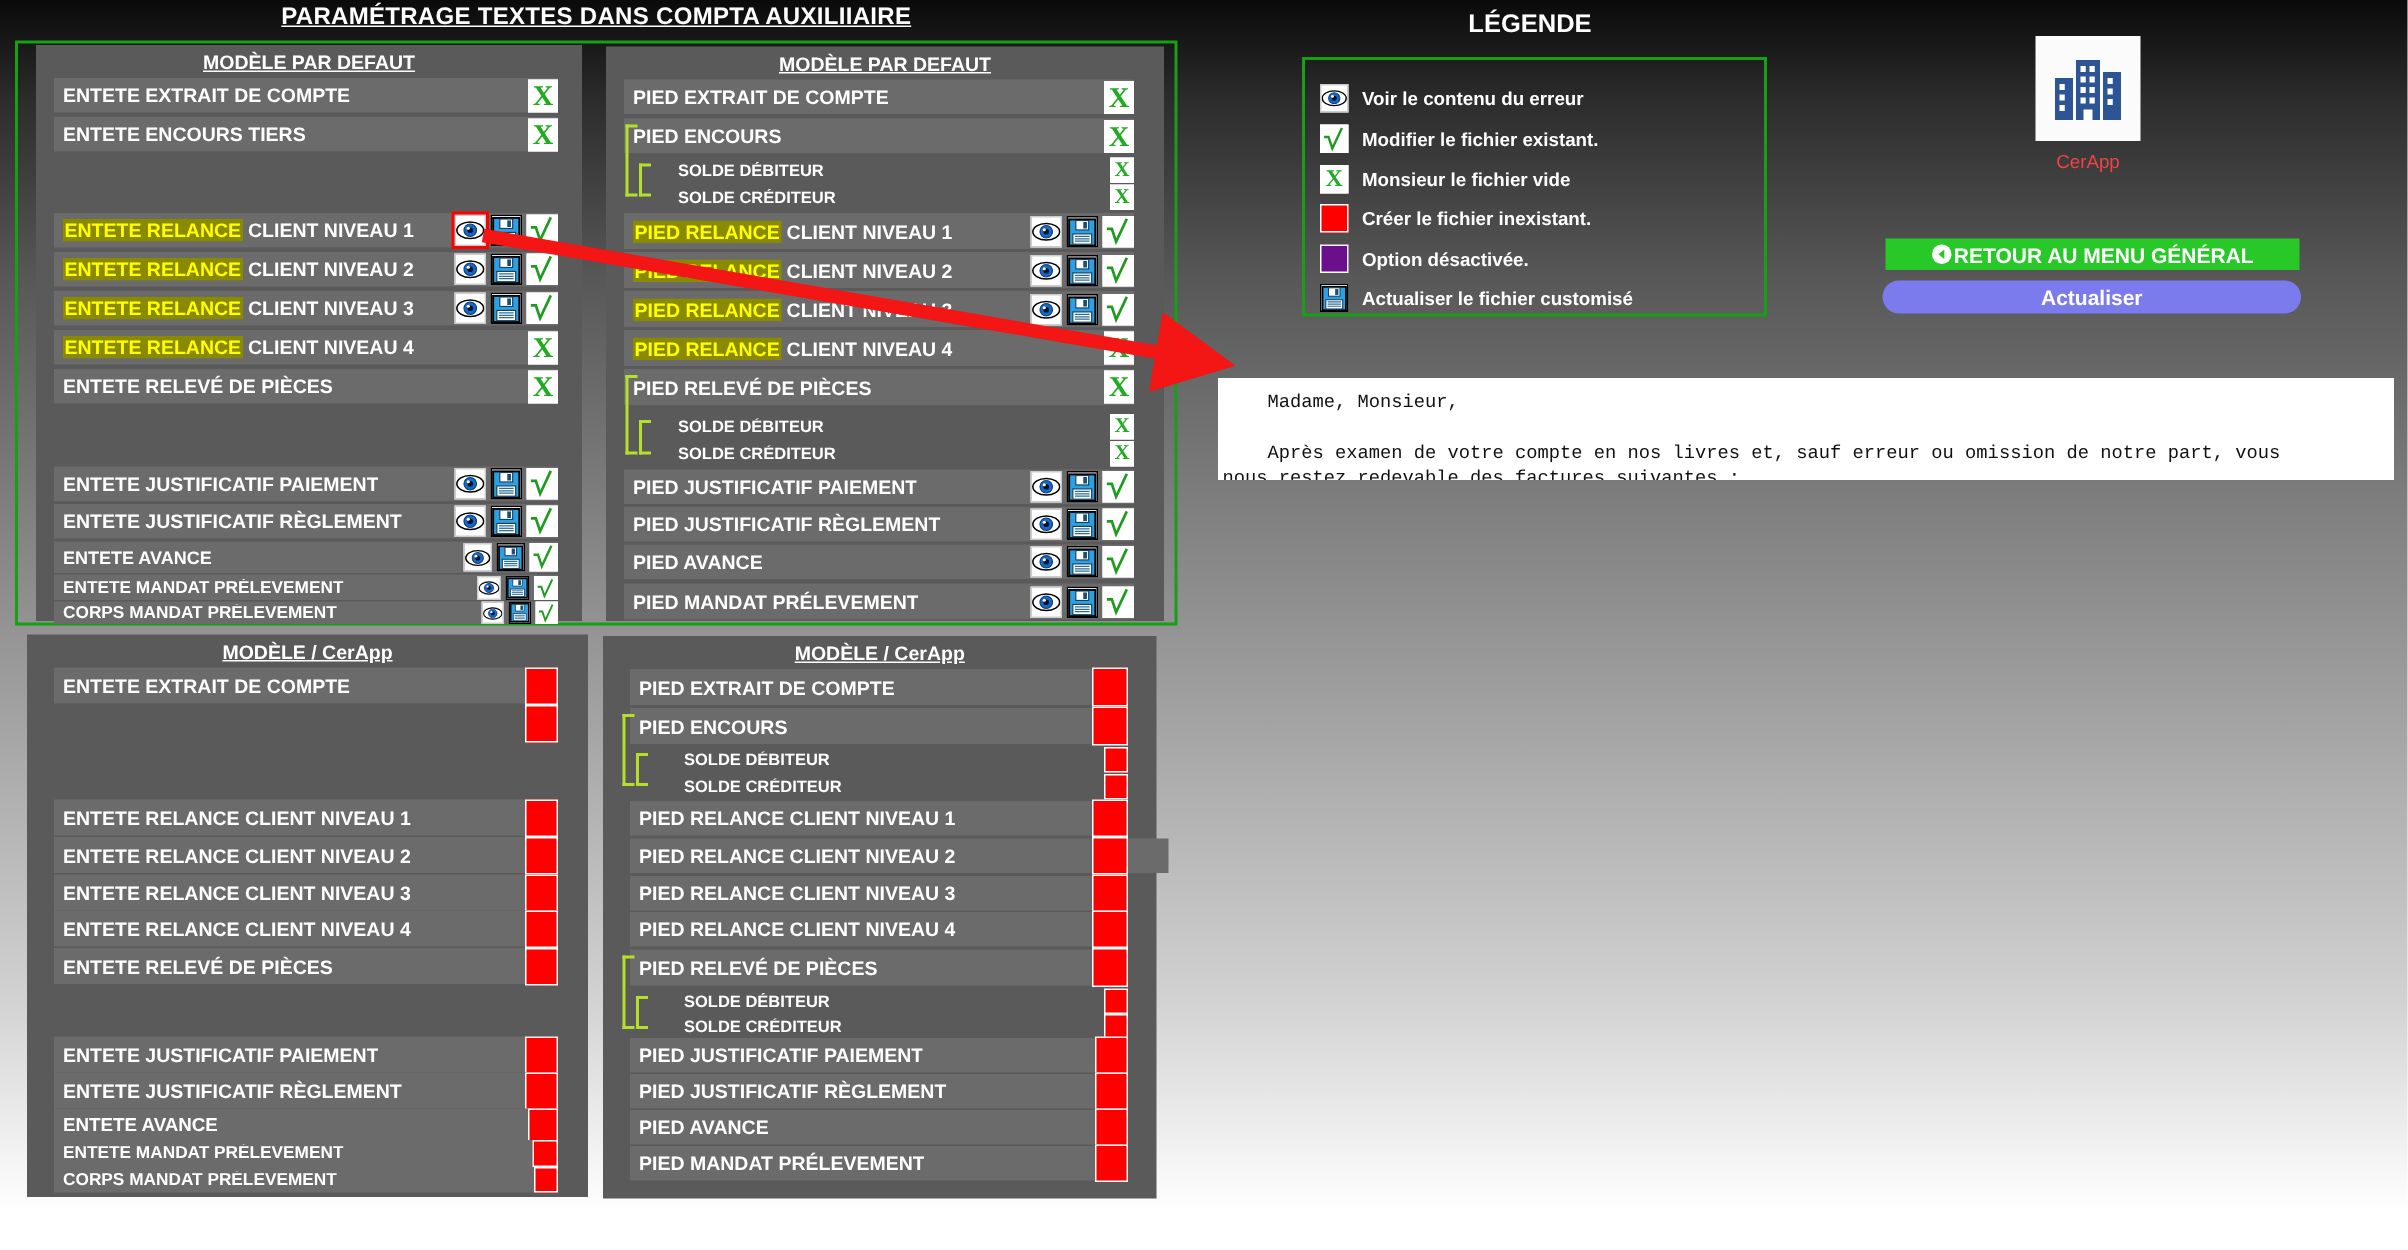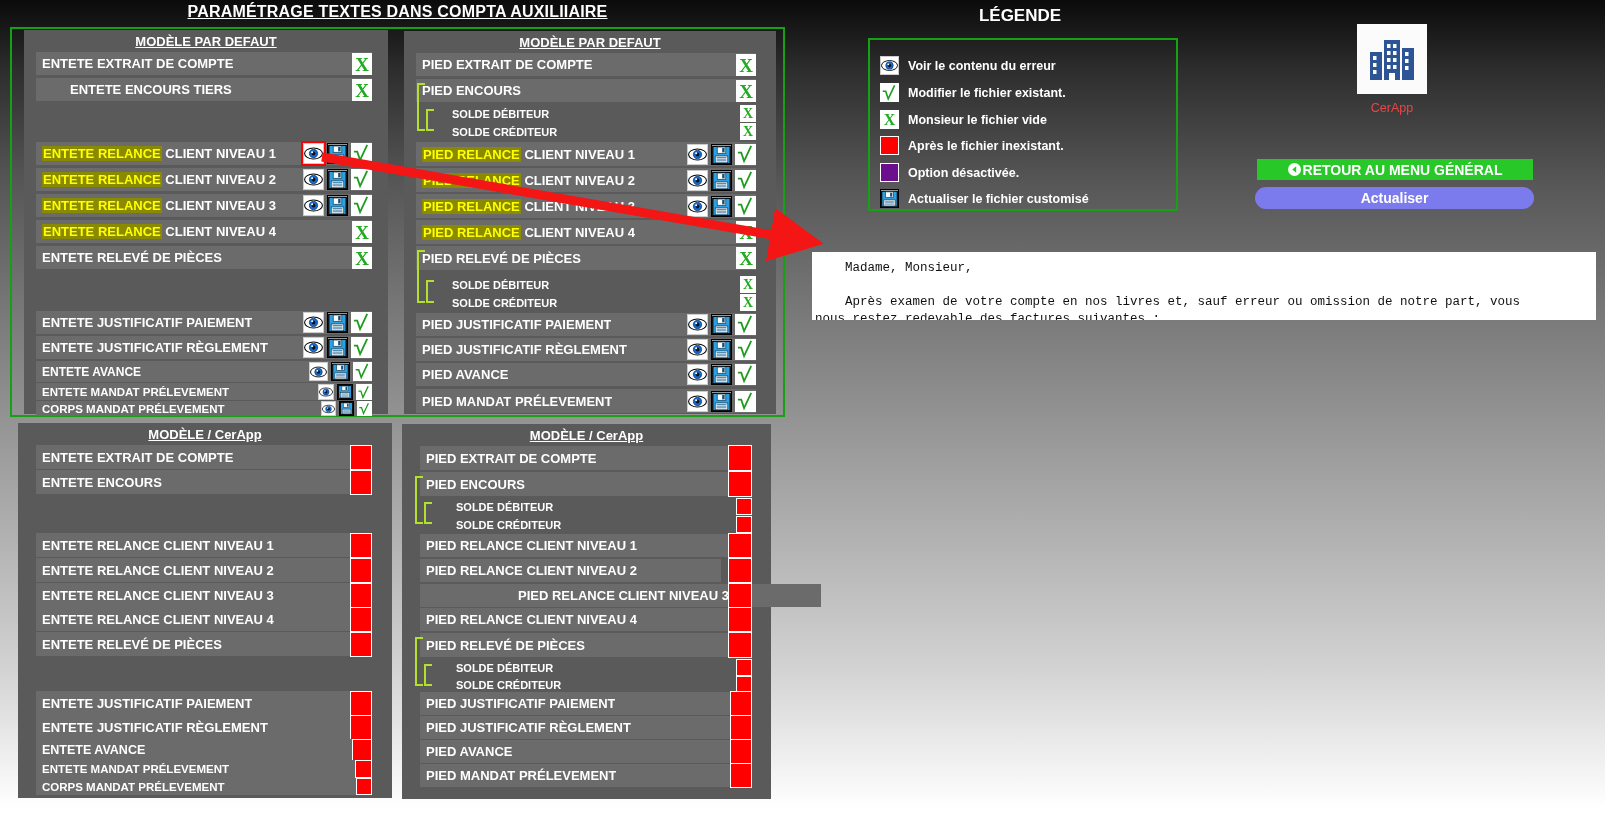--- a/index.html
+++ b/index.html
@@ -109,21 +109,21 @@
 
 <div class="abs panel" id="panel-tl" style="left:24px;top:30px;width:364px;height:384px;">
     <div class="panel-title">MODÈLE PAR DEFAUT</div>
     <div class="row" style="left: 12px; top: 22px; width: 336px; height: 23px;">
       <div class="row-label" style="font-size: 13px;">ENTETE EXTRAIT DE COMPTE</div>
     </div>
     <div class="ic ic-x" style="left: 328px; top: 23px; width: 20px; height: 22px;">
       <span style="font-family:'Liberation Serif',serif;font-weight:bold;font-size:19px;color:#22aa22;line-height:1;">X</span>
     </div>
     <div class="row" style="left: 12px; top: 48px; width: 336px; height: 23px;">
-      <div class="row-label" style="font-size: 13px; margin-left: 28px;">ENTETE ENCOURS TIERS</div>
+      <div class="row-label" style="font-size: 13px;">ENTETE ENCOURS TIERS</div>
     </div>
     <div class="ic ic-x" style="left: 328px; top: 49px; width: 20px; height: 22px;">
       <span style="font-family:'Liberation Serif',serif;font-weight:bold;font-size:19px;color:#22aa22;line-height:1;">X</span>
     </div>
     <div class="row" style="left: 12px; top: 112px; width: 336px; height: 23px;">
       <div class="row-label" style="font-size: 13px;"><span class="hl">ENTETE RELANCE</span> CLIENT NIVEAU 1</div>
     </div>
     <div class="ic ic-chk" style="left: 327px; top: 113px; width: 21px; height: 21px;">
       <svg width="19" height="19" viewBox="0 0 20 20">
     <path d="M2 8 L5.5 8 L8.5 17 L16 1" stroke="#1f9b1f" stroke-width="1.9" fill="none"></path>
@@ -631,23 +631,20 @@
     <div class="tree" style="left: 22px; top: 249px; width: 0px; height: 23px; border-left-width: 2px;"></div>
     <div class="tree" style="left: 22px; top: 249px; width: 8px; height: 0px; border-top-width: 2px;"></div>
     <div class="tree" style="left: 22px; top: 270px; width: 8px; height: 0px; border-top-width: 2px;"></div>
   </div>
 <div class="abs panel" id="panel-bl" style="left:18px;top:423px;width:374px;height:375px;">
     <div class="panel-title">MODÈLE / CerApp</div>
     <div class="row" style="left: 18px; top: 22px; width: 336px; height: 24px;">
       <div class="row-label" style="font-size: 13px;">ENTETE EXTRAIT DE COMPTE</div>
     </div>
     <div class="ic ic-red" style="left: 332px; top: 22px; width: 22px; height: 25px;"></div>
-    <div class="row" style="left: 18px; top: 47px; width: 336px; height: 24px;">
-      <div class="row-label" style="font-size: 13px;">ENTETE ENCOURS</div>
-    </div>
     <div class="ic ic-red" style="left: 332px; top: 47px; width: 22px; height: 25px;"></div>
     <div class="row" style="left: 18px; top: 110px; width: 336px; height: 24px;">
       <div class="row-label" style="font-size: 13px;">ENTETE RELANCE CLIENT NIVEAU 1</div>
     </div>
     <div class="ic ic-red" style="left: 332px; top: 110px; width: 22px; height: 25px;"></div>
     <div class="row" style="left: 18px; top: 135px; width: 336px; height: 24px;">
       <div class="row-label" style="font-size: 13px;">ENTETE RELANCE CLIENT NIVEAU 2</div>
     </div>
     <div class="ic ic-red" style="left: 332px; top: 135px; width: 22px; height: 25px;"></div>
     <div class="row" style="left: 18px; top: 160px; width: 336px; height: 24px;">
@@ -698,25 +695,25 @@
     </div>
     <div class="ic ic-red" style="left: 334px; top: 74px; width: 16px; height: 17px;"></div>
     <div class="row sub" style="left: 18px; top: 92px; width: 332px; height: 17px;">
       <div class="row-label" style="font-size: 11px;">SOLDE CRÉDITEUR</div>
     </div>
     <div class="ic ic-red" style="left: 334px; top: 92px; width: 16px; height: 17px;"></div>
     <div class="row" style="left: 18px; top: 110px; width: 332px; height: 23px;">
       <div class="row-label" style="font-size: 13px;">PIED RELANCE CLIENT NIVEAU 1</div>
     </div>
     <div class="ic ic-red" style="left: 326px; top: 109px; width: 24px; height: 25px;"></div>
-    <div class="row" style="left: 18px; top: 135px; width: 301px; height: 23px;">
+    <div class="row" style="left: 18px; top: 135px; width: 359px; height: 23px;">
       <div class="row-label" style="font-size: 13px;">PIED RELANCE CLIENT NIVEAU 2</div>
     </div>
     <div class="ic ic-red" style="left: 326px; top: 134px; width: 24px; height: 25px;"></div>
-    <div class="row" style="left: 18px; top: 160px; width: 401px; height: 23px; justify-content: center;">
+    <div class="row" style="left: 18px; top: 160px; width: 332px; height: 23px;">
       <div class="row-label" style="font-size: 13px;">PIED RELANCE CLIENT NIVEAU 3</div>
     </div>
     <div class="ic ic-red" style="left: 326px; top: 159px; width: 24px; height: 25px;"></div>
     <div class="row" style="left: 18px; top: 184px; width: 332px; height: 23px;">
       <div class="row-label" style="font-size: 13px;">PIED RELANCE CLIENT NIVEAU 4</div>
     </div>
     <div class="ic ic-red" style="left: 326px; top: 183px; width: 24px; height: 25px;"></div>
     <div class="row" style="left: 18px; top: 209px; width: 332px; height: 24px;">
       <div class="row-label" style="font-size: 13px;">PIED RELEVÉ DE PIÈCES</div>
     </div>
@@ -781,21 +778,21 @@
       <span class="leg-txt">Modifier le fichier existant.</span>
     </div>
     <div class="leg-row" style="top: 70px;">
       <div style="width: 19px; height: 19px; box-sizing: border-box; display: flex; align-items: center; justify-content: center; background: rgb(255, 255, 255); border: 1px solid rgb(255, 255, 255);">
         <span style="font-family:'Liberation Serif',serif;font-weight:bold;font-size:16px;color:#22aa22;line-height:1;">X</span>
       </div>
       <span class="leg-txt">Monsieur le fichier vide</span>
     </div>
     <div class="leg-row" style="top: 96px;">
       <div style="width: 19px; height: 19px; box-sizing: border-box; display: flex; align-items: center; justify-content: center; background: rgb(255, 0, 0); border: 1px solid rgb(255, 255, 255);"></div>
-      <span class="leg-txt">Après le fichier inexistant.</span>
+      <span class="leg-txt">Créer le fichier inexistant.</span>
     </div>
     <div class="leg-row" style="top: 123px;">
       <div style="width: 19px; height: 19px; box-sizing: border-box; display: flex; align-items: center; justify-content: center; background: rgb(107, 15, 140); border: 1px solid rgb(255, 255, 255);"></div>
       <span class="leg-txt">Option désactivée.</span>
     </div>
     <div class="leg-row" style="top: 149px;">
       <div style="width: 19px; height: 19px; box-sizing: border-box; display: flex; align-items: center; justify-content: center; background: rgb(255, 255, 255); border: 1px solid rgb(0, 0, 0);">
         <svg width="18" height="18" viewBox="0 0 20 20">
     <rect x="0.8" y="0.8" width="18.4" height="18.4" fill="#2e9fe0" stroke="#000" stroke-width="1.4"></rect>
     <rect x="5.5" y="1.6" width="9" height="6.6" fill="#ffffff" stroke="#15415e" stroke-width=".8"></rect>

